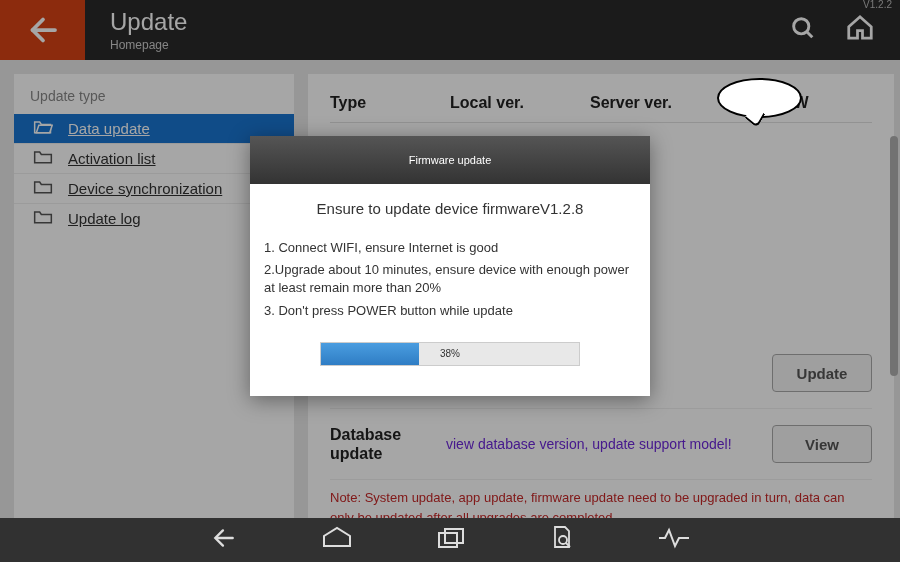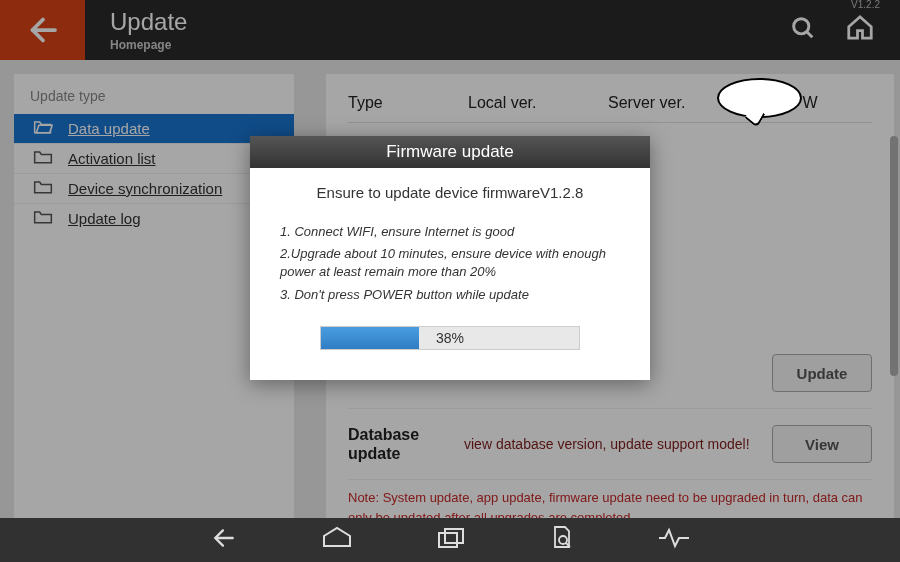--- a/index.html
+++ b/index.html
@@ -26,39 +26,39 @@
     display: flex;
     align-items: center;
     justify-content: center;
     cursor: pointer;
   }
   .title-block {
     margin-left: 25px;
     flex: 1;
   }
   .title-main { font-size: 24px; font-weight: 500; }
-  .title-sub { font-size: 12px; color: #ccc; margin-top: 2px; font-weight: bold; }
+  .title-sub { font-size: 12px; color: #ccc; margin-top: 2px; }
   .top-icons {
     display: flex;
     gap: 28px;
     margin-right: 25px;
     align-items: center;
   }
   .version-label {
     position: absolute;
-    right: 20px;
+    right: 8px;
     top: -1px;
     font-size: 10px;
     color: #bbb;
   }
 
   .content {
     display: flex;
     padding: 14px 6px 0 14px;
-    gap: 32px;
+    gap: 14px;
     height: calc(100% - 60px - 44px);
     overflow: hidden;
     position: relative;
   }
   .sidebar {
     width: 280px;
     background: #fff;
     flex-shrink: 0;
   }
   .sidebar-header {
@@ -85,40 +85,40 @@
   .sidebar-item .icon { width: 22px; text-align:center; }
 
   .main {
     flex: 1;
     background: #fff;
     padding: 20px 22px;
     overflow: hidden;
   }
   .table-head {
     display: flex;
-    font-weight: normal;
+    font-weight: bold;
     font-size: 16px;
     color: #222;
     padding-bottom: 10px;
     border-bottom: 1px solid #e0e0e0;
     margin-bottom: 10px;
   }
   .col-type { width: 120px; }
   .col-local { width: 140px; }
   .col-server { width: 140px; }
   .col-what { flex: 1; text-align: center; }
 
   .row {
     display: flex;
     align-items: center;
     padding: 16px 0;
     border-bottom: 1px solid #f0f0f0;
   }
   .row .rtype { width: 120px; font-weight: bold; font-size:16px; color:#222; }
-  .row .rblurb { flex:1; color:#7f1d1d; font-size:14px; padding: 0 6px; }
+  .row .rblurb { flex:1; color:#6d28d9; font-size:14px; padding: 0 6px; }
   .row .rbtn {
     width: 100px; height: 38px;
     border: 1px solid #aaa; border-radius: 4px;
     background: #f5f5f5;
     font-size: 15px; font-weight: bold; color:#555;
     cursor: pointer;
   }
   .note {
     color: #c62828;
     font-size: 13px;
@@ -166,52 +166,52 @@
 
   .modal {
     position: absolute;
     left: 250px; top: 136px;
     width: 400px;
     background: #fff;
     z-index: 50;
     box-shadow: 0 4px 20px rgba(0,0,0,0.4);
   }
   .modal-head {
-    height: 32px;
+    height: 48px;
     background: linear-gradient(#555, #333);
     color: #fff;
     display: flex;
     align-items: center;
     justify-content: center;
-    font-size: 17px;
+    font-size: 11px;
   }
   .modal-body {
     padding: 16px 14px 22px;
     font-size: 13px;
     color: #333;
   }
   .modal-subtitle { text-align:center; font-size:15px; margin-bottom:22px; }
-  .step { margin: 4px 16px; line-height:1.4;font-style:italic; }
+  .step { margin: 4px 0; line-height:1.4; }
   .progress {
     margin: 22px auto 8px;
     width: 260px; height: 24px;
     border: 1px solid #ccc;
     background: #e8e8e8;
     position: relative;
   }
   .progress-fill {
     height: 100%;
     background: linear-gradient(#4a9de0, #2f7dc4);
     width: 38%;
   }
   .progress-label {
     position: absolute;
     inset: 0;
     display:flex; align-items:center; justify-content:center;
-    font-size: 14px;
+    font-size: 10px;
   }
   .updating-text { text-align:center; font-size:14px; margin-top: 8px; }
 
   .sysbar {
     position: absolute;
     left:0; right:0; bottom:0;
     height: 44px;
     background: rgba(40,40,40,0.92);
     display: flex;
     align-items: center;

